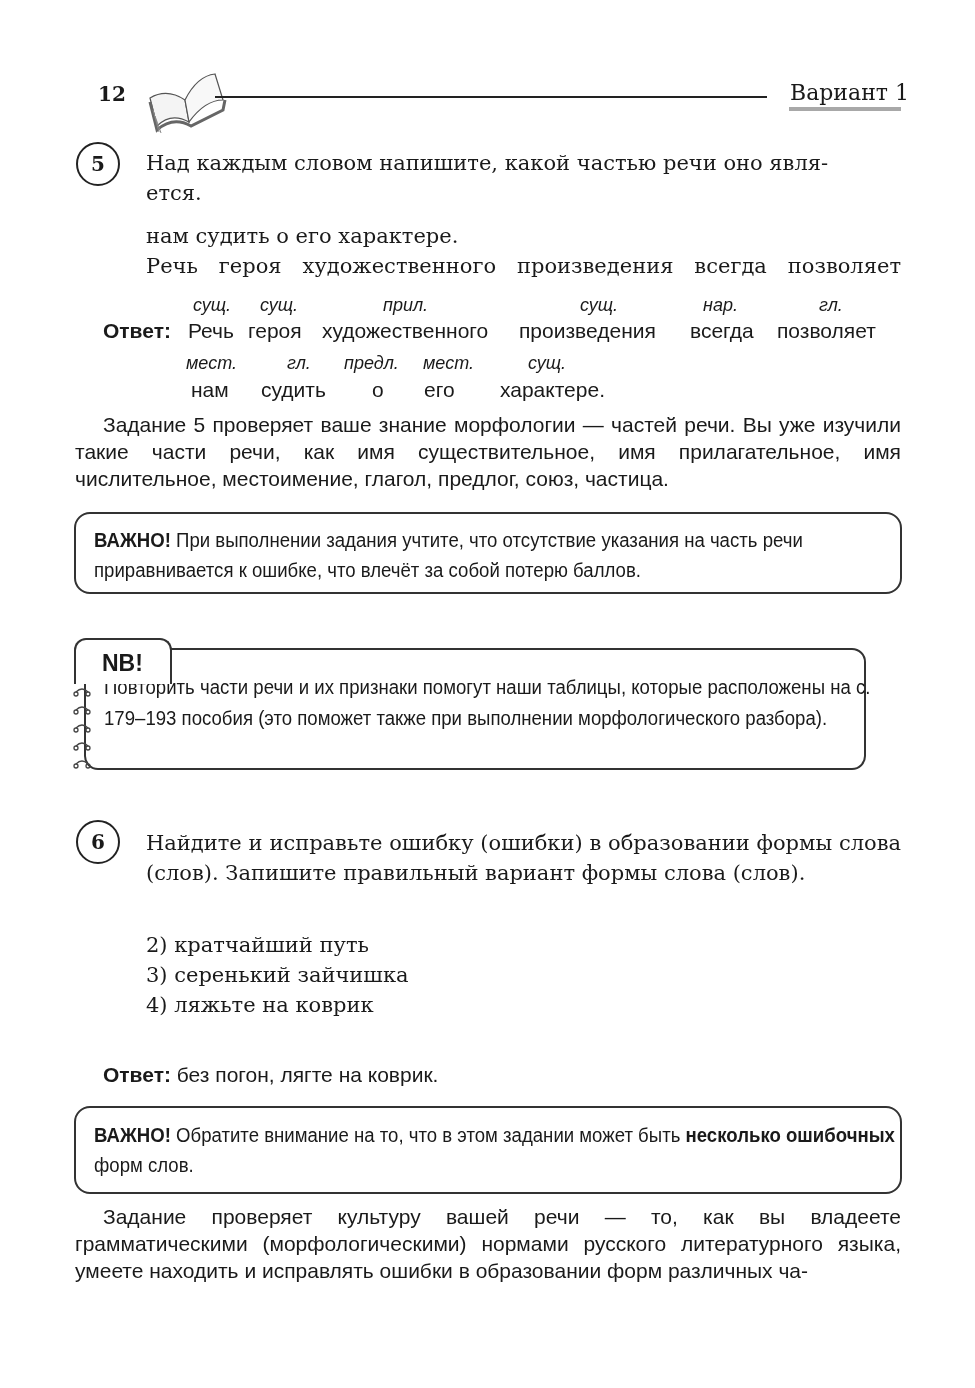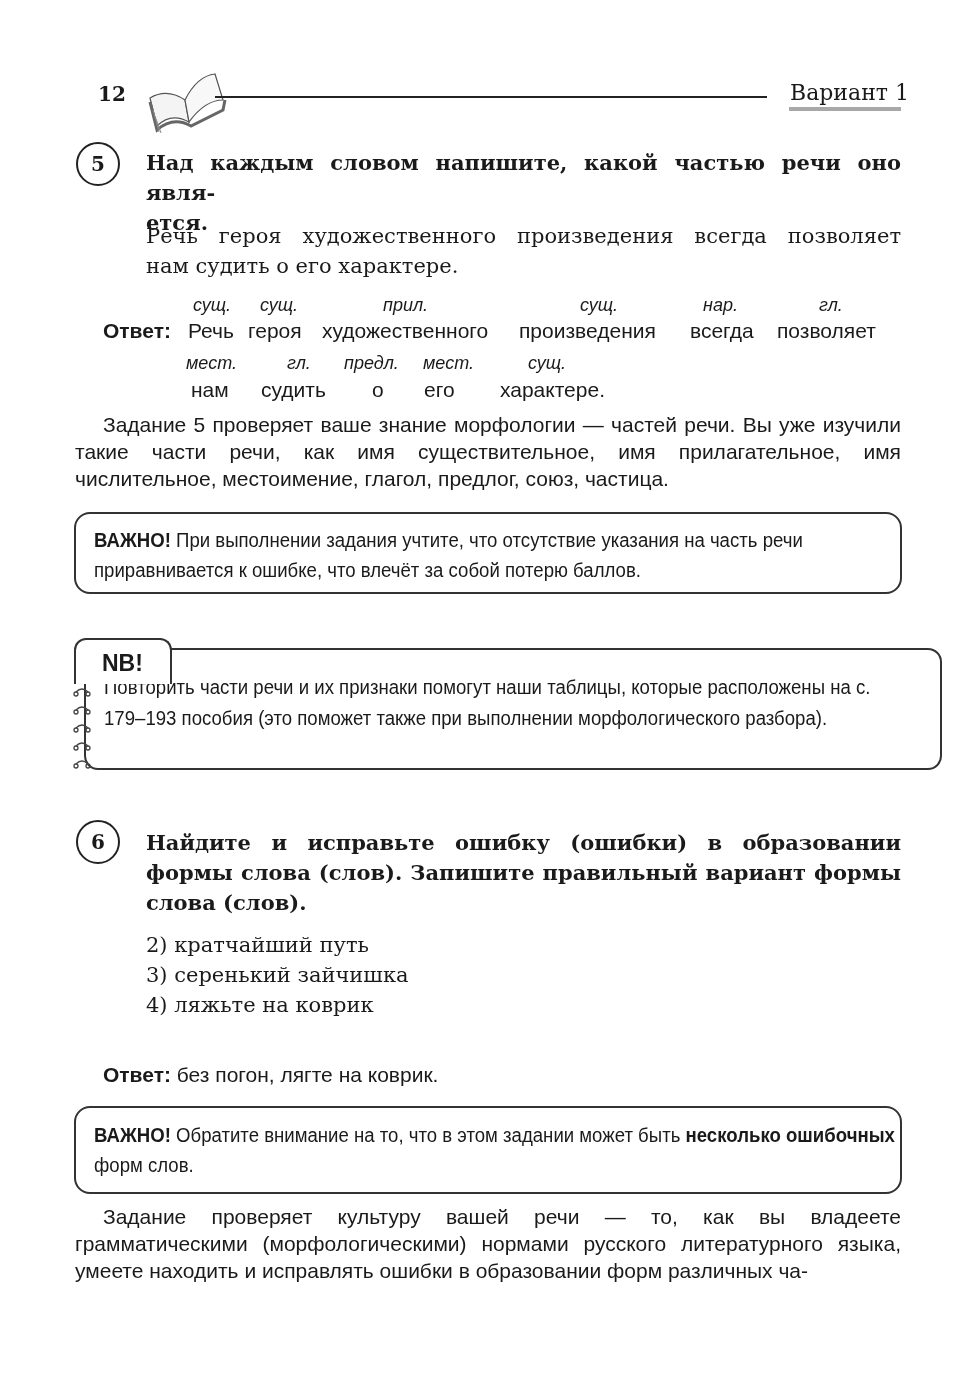--- a/index.html
+++ b/index.html
@@ -6,21 +6,21 @@
   body{width:975px;height:1388px;position:relative;overflow:hidden;color:#1a1a1a;}
   .serif{font-family:"DejaVu Serif","Liberation Serif",serif;}
   .sans{font-family:"Liberation Sans","DejaVu Sans",sans-serif;}
   .cond{font-family:"Liberation Sans",sans-serif;}
   .abs{position:absolute;}
   .pagenum{left:98px;top:82px;font-size:20px;font-weight:bold;}
   .hline{left:215px;top:96px;width:552px;height:2px;background:#222;}
   .variant{left:790px;top:80px;font-size:22px;}
   .variant-bar{left:789px;top:107px;width:112px;height:4px;background:#a8a8a8;}
   .circle{width:44px;height:44px;border:2px solid #222;border-radius:50%;box-sizing:border-box;display:flex;align-items:center;justify-content:center;font-weight:bold;font-size:20px;}
-  .task-title{font-weight:bold;font-size:21px;line-height:30px;text-align:justify;}
+  .task-title{font-weight:normal;font-size:21px;line-height:30px;text-align:justify;}
   .body-serif{font-size:21px;line-height:30px;text-align:justify;}
   .annot{font-style:italic;font-size:18px;text-align:center;}
   .ans{font-size:21px;}
   .para{font-size:21px;line-height:27px;text-align:justify;text-indent:28px;}
   .box{border:2px solid #333;border-radius:16px;box-sizing:border-box;}
   .boxtext{font-size:20px;line-height:30px;transform:scaleX(0.93);transform-origin:left top;}
   .list{font-size:21px;line-height:30px;}
   b{font-weight:bold;}
 </style>
 </head>
@@ -36,22 +36,22 @@
 <div class="abs hline"></div>
 <div class="abs serif variant">Вариант 1</div>
 <div class="abs variant-bar"></div>
 
 <div class="abs circle serif" style="left:76px;top:142px">5</div>
 <div class="abs serif task-title" style="left:146px;top:148px;width:755px">
   <div>Над каждым словом напишите, какой частью речи оно явля-</div>
   <div>ется.</div>
 </div>
 <div class="abs serif body-serif" style="left:146px;top:221px;width:755px">
+  <div>нам судить о его характере.</div>
   <div style="text-align:justify;text-align-last:justify">Речь героя художественного произведения всегда позволяет</div>
-  <div>нам судить о его характере.</div>
 </div>
 
 <div class="abs sans annot" style="left:193px;top:295px">сущ.</div>
 <div class="abs sans annot" style="left:260px;top:295px">сущ.</div>
 <div class="abs sans annot" style="left:383px;top:295px">прил.</div>
 <div class="abs sans annot" style="left:580px;top:295px">сущ.</div>
 <div class="abs sans annot" style="left:703px;top:295px">нар.</div>
 <div class="abs sans annot" style="left:819px;top:295px">гл.</div>
 
 <div class="abs sans ans" style="left:103px;top:319px;font-weight:bold">Ответ:</div>
@@ -79,21 +79,21 @@
 <div class="abs box" style="left:74px;top:512px;width:828px;height:82px">
   <div class="cond boxtext" style="position:absolute;left:18px;top:11px;width:870px">
     <b>ВАЖНО!</b>
     <span>При выполнении задания учтите, что отсутствие указания на часть речи приравнивается к ошибке, что влечёт за собой потерю баллов.</span>
   </div>
 </div>
 
 <div class="abs box" style="left:74px;top:638px;width:98px;height:46px;border-bottom:none;border-radius:12px 12px 0 0;background:#fff;z-index:2">
   <div class="cond" style="position:absolute;left:26px;top:10px;font-size:23px;font-weight:bold">NB!</div>
 </div>
-<div class="abs box" style="left:84px;top:648px;width:858px;height:122px;border-radius:0 14px 14px 14px">
+<div class="abs box" style="left:84px;top:648px;width:782px;height:122px;border-radius:0 14px 14px 14px">
   <div class="cond boxtext" style="position:absolute;left:18px;top:22px;width:852px;line-height:31px">Повторить части речи и их признаки помогут наши таблицы, которые расположены на с. 179–193 пособия (это поможет также при выполнении морфологического разбора).</div>
 </div>
 <svg class="abs" style="left:70px;top:686px" width="26" height="96">
   <g fill="none" stroke="#444" stroke-width="1.3">
     <path d="M6 6 Q12 0 18 6"></path>
       <circle cx="6" cy="8" r="2"></circle>
       <circle cx="18" cy="8" r="2"></circle>
     <path d="M6 24 Q12 18 18 24"></path>
       <circle cx="6" cy="26" r="2"></circle>
       <circle cx="18" cy="26" r="2"></circle>

